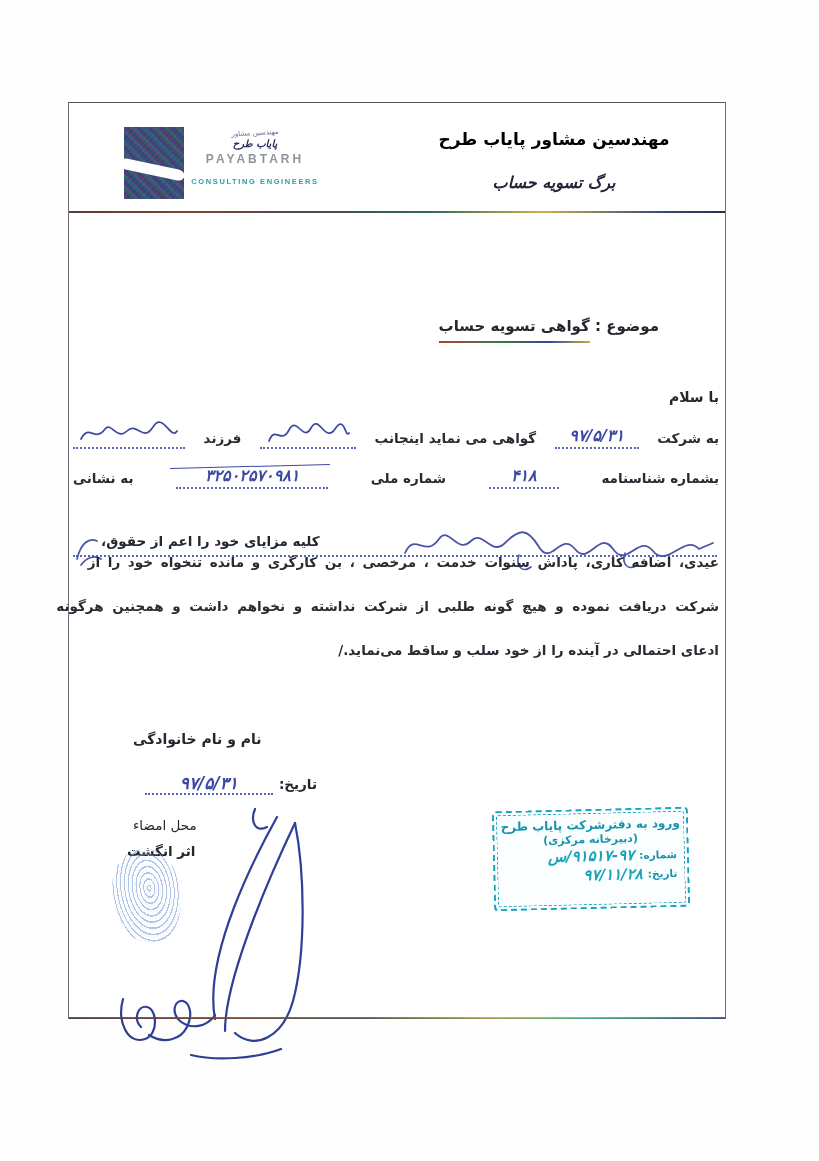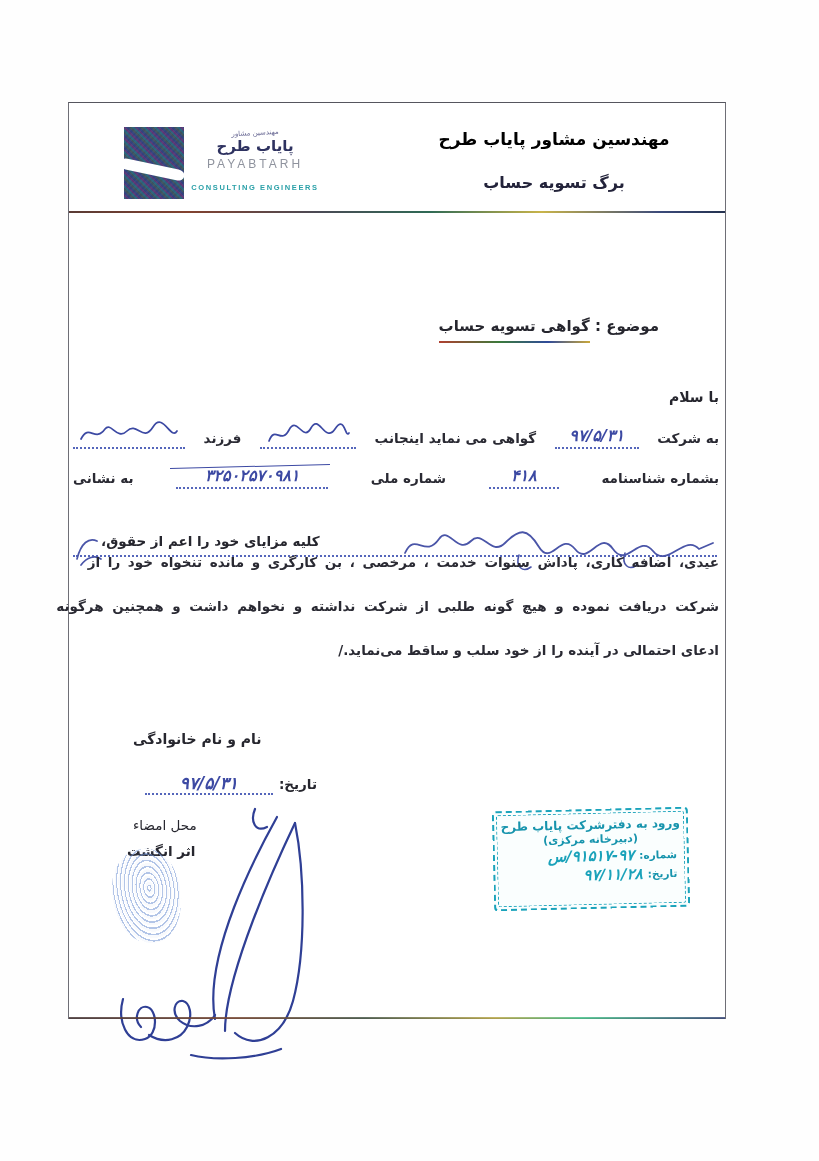--- a/index.html
+++ b/index.html
@@ -15,28 +15,28 @@
   .hdr{position:absolute;left:0;top:0;width:100%;height:108px;}
   .hdr-divider{position:absolute;left:0;top:108px;width:100%;height:2px;
        background:linear-gradient(90deg,#5a3b35,#83422f 18%,#4a4a55 38%,#2f6a55 55%,#c9b44a 72%,#3b4a7a 90%,#24324f);}
   .logo-sq{position:absolute;left:55px;top:24px;width:60px;height:72px;background-color:#3d3f6b;
        background-image:repeating-linear-gradient(45deg,rgba(32,150,150,.45) 0 2px,rgba(150,60,150,.35) 2px 4px,rgba(50,90,170,.35) 4px 6px,rgba(80,150,80,.30) 6px 8px),
                         repeating-linear-gradient(-45deg,rgba(40,40,90,.40) 0 2px,rgba(0,0,0,0) 2px 4px);}
   .logo-swoosh{position:absolute;left:-5px;top:37px;width:66px;height:11px;background:#fff;
        border-radius:7px/5px;transform:rotate(12deg);}
   .logo-text{position:absolute;left:116px;top:26px;width:140px;text-align:center;line-height:1.15;}
   .logo-fa-small{font-size:7px;color:#6a6a95;transform:rotate(-3deg);}
-  .logo-fa-big{font-size:15px;font-weight:bold;color:#2e3260;margin-top:1px;}
-  .logo-en{font-family:"Liberation Sans",sans-serif;font-size:12px;font-weight:normal;
+  .logo-fa-big{font-size:10px;font-weight:bold;color:#2e3260;margin-top:1px;font-style:italic;}
+  .logo-en{font-family:"Liberation Sans",sans-serif;font-size:12px;font-weight:bold;
        letter-spacing:3px;color:#8f939e;margin-top:3px;}
   .logo-en-sub{font-family:"Liberation Sans",sans-serif;font-size:7.5px;font-weight:bold;
        letter-spacing:1.6px;color:#2aa0a8;margin-top:12px;}
   .htitle{position:absolute;left:320px;top:26px;width:330px;text-align:center;direction:rtl;}
   .htitle-1{font-size:17px;font-weight:bold;color:#000000;}
-  .htitle-2{font-size:16px;font-weight:bold;color:#23233a;margin-top:24px;}
+  .htitle-2{font-size:16px;font-weight:bold;color:#23233a;margin-top:24px;font-style:italic;}
   
   .subject{position:absolute;right:66px;top:214px;direction:rtl;font-size:15px;font-weight:bold;color:#26262e;}
   .subject-value{padding-bottom:8px;
        background:linear-gradient(90deg,#b04030,#3b7a3b 40%,#2f4a9a 72%,#caa83a) bottom/100% 2px no-repeat;}
   .salut{position:absolute;right:6px;top:286px;direction:rtl;font-size:14px;font-weight:bold;}
   
   .bline{position:absolute;left:4px;right:6px;direction:rtl;font-size:13.5px;font-weight:bold;
          color:#2a2a33;line-height:22px;white-space:nowrap;}
   .flexline{display:flex;align-items:flex-end;justify-content:space-between;gap:2px;}
   .fill{display:inline-block;border-bottom:2px dotted #5566bb;text-align:center;vertical-align:-3px;}

